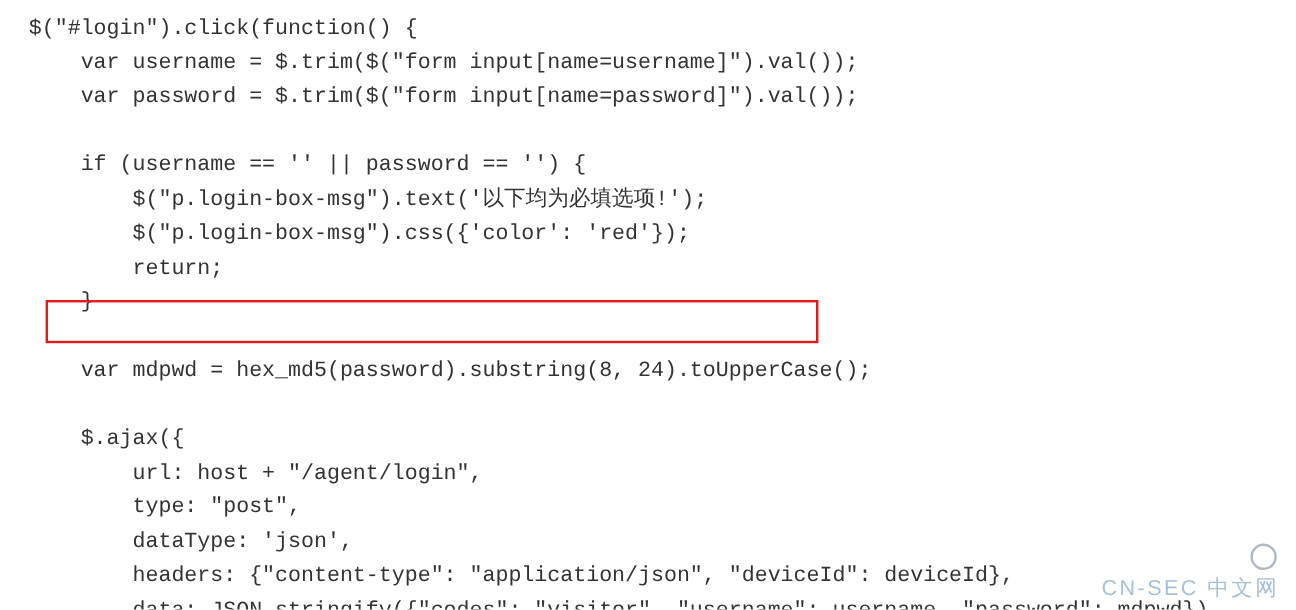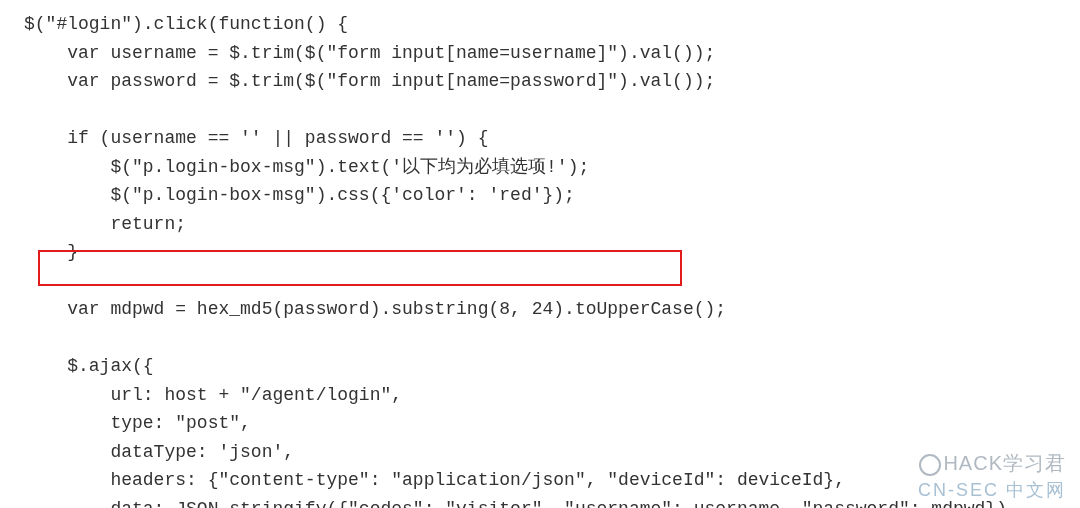--- a/index.html
+++ b/index.html
@@ -64,17 +64,17 @@
     }
   </style>
 </head>
 <body>
 
 <div class="code-container" id="code-block"><div class="line">$("#login").click(function() {</div><div class="line">    var username = $.trim($("form input[name=username]").val());</div><div class="line">    var password = $.trim($("form input[name=password]").val());</div><div class="line"></div><div class="line">    if (username == '' || password == '') {</div><div class="line">        $("p.login-box-msg").text('以下均为必填选项!');</div><div class="line">        $("p.login-box-msg").css({'color': 'red'});</div><div class="line">        return;</div><div class="line">    }</div><div class="line"></div><div class="line">    var mdpwd = hex_md5(password).substring(8, 24).toUpperCase();</div><div class="line"></div><div class="line">    $.ajax({</div><div class="line">        url: host + "/agent/login",</div><div class="line">        type: "post",</div><div class="line">        dataType: 'json',</div><div class="line">        headers: {"content-type": "application/json", "deviceId": deviceId},</div><div class="line">        data: JSON.stringify({"codes": "visitor", "username": username, "password": mdpwd})</div></div>
 
 <div class="highlight-box" id="highlight" style="top: 250px; left: 38px; width: 644px; height: 36px;"></div>
 
 <div class="watermark1">
-  <span class="bubble"></span><span>HACK学习君</span>
+  <span class="bubble"></span>
 </div>
 <div class="watermark2">
   <span>CN-SEC 中文网</span>
 </div>
 
 </body></html>

